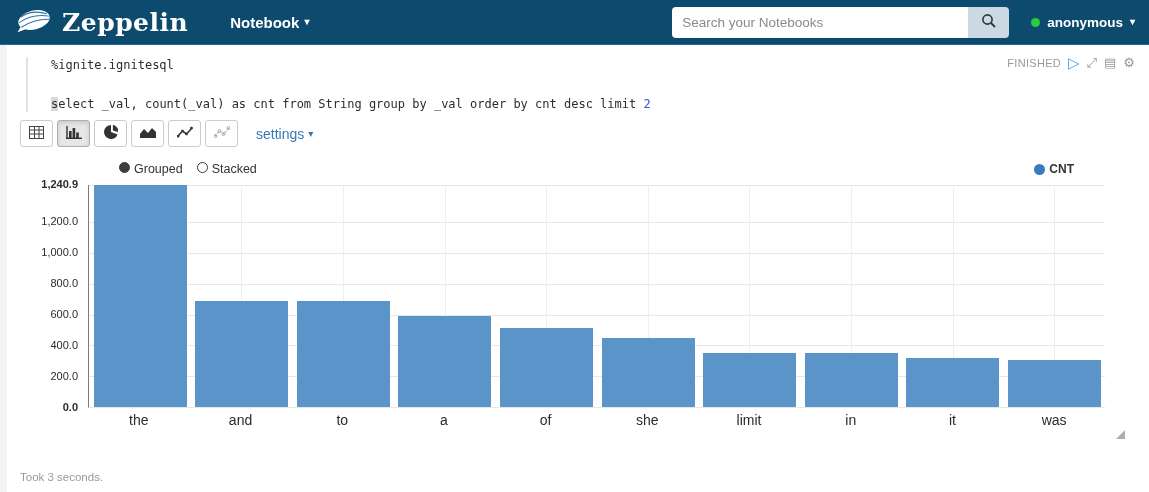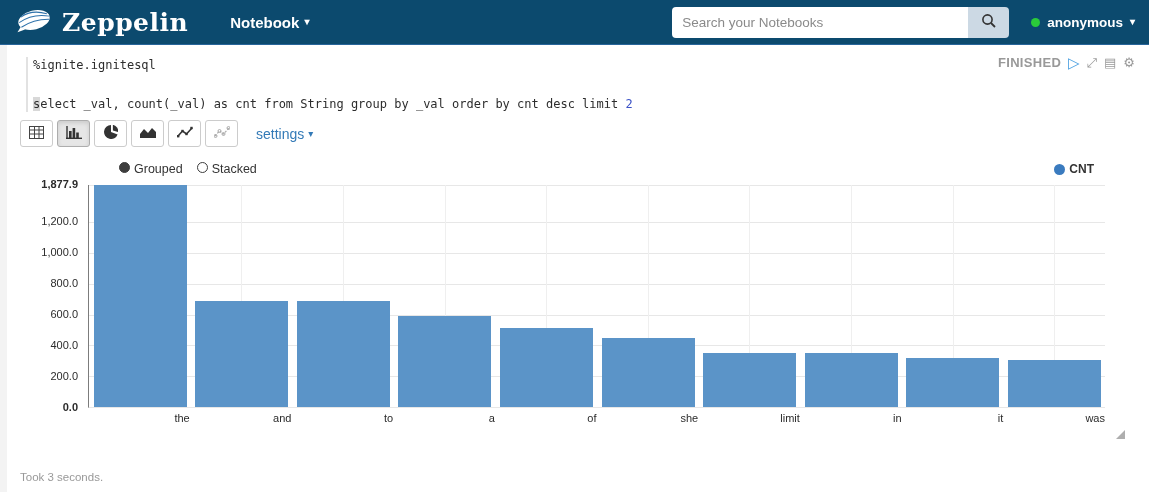--- a/index.html
+++ b/index.html
@@ -26,25 +26,25 @@
   .user { display:flex; align-items:center; gap:7px; margin-left:22px; font-size:13.5px;
           font-weight:bold; cursor:pointer; }
   .status-dot { width:9px; height:9px; border-radius:50%; background:#2bcb3a; }
 
   
   .page-gutter { position:absolute; left:0; top:45px; bottom:0; width:7px; background:#f3f3f3; }
   .paragraph { position:relative; padding-top:12px; }
 
   .status-row { position:absolute; top:10px; right:14px; display:flex; align-items:center;
                 gap:7px; }
-  .status-text { color:#999; font-size:13px; font-weight:bold; letter-spacing:0.3px; }
+  .status-text { color:#999; font-size:11px; font-weight:normal; letter-spacing:0.3px; }
   .p-icon { color:#999; font-size:13px; cursor:pointer; line-height:1; }
   .p-icon.play { color:#4a9fe0; font-size:15px; }
 
-  .editor { margin-left:26px; border-left:2px solid #e2e2e2; padding-left:5px;
+  .editor { margin-left:26px; border-left:2px solid #e2e2e2; padding-left:23px;
             font-family:"DejaVu Sans Mono", monospace; font-size:12px; color:#2d2d2d;
             cursor:text; }
   .code-line { height:16px; line-height:16px; white-space:pre; }
   .code-line + .code-line { margin-top:23px; }
   .cursor-char { background:#d8d8d8; }
   .sql-number { color:#3a51c6; }
 
   
   .display-toolbar { display:flex; align-items:center; margin:8px 0 0 20px; gap:4px; }
   .chart-btn { width:33px; height:27px; border:1px solid #ccc; background:#fff;
@@ -56,36 +56,36 @@
                    display:flex; align-items:center; gap:4px; }
 
   
   .chart { position:relative; height:287px; margin-top:11px; }
   .chart-controls { position:absolute; left:119px; top:4px; display:flex; align-items:center;
                     gap:14px; font-size:12.5px; color:#333; }
   .radio-opt { display:flex; gap:4px; cursor:pointer; }
   .radio { width:11px; height:11px; border:1.5px solid #3d3d3d; border-radius:50%;
            display:inline-block; }
   .radio.filled { background:#3d3d3d; }
-  .legend { position:absolute; right:55px; top:4px; display:flex; align-items:center;
+  .legend { position:absolute; right:75px; top:4px; display:flex; align-items:center;
             gap:4px; font-size:12px; font-weight:bold; color:#333; cursor:pointer; }
   .legend-dot { width:11px; height:11px; border-radius:50%; }
 
   .y-axis-labels { position:absolute; left:0; top:27px; width:84px; height:223px; }
   .ytick { position:absolute; right:6px; font-size:11px; color:#2b2b2b; white-space:nowrap; }
   .ytick.bold { font-weight:bold; }
 
   .plot-area { position:absolute; left:88px; top:27px; width:1017px; height:223px;
                border-left:1px solid #7c7c7c; border-bottom:1px solid #dcdcdc; }
   .hgrid { position:absolute; left:0; right:0; height:1px; background:#e7e7e7; }
   .vgrid { position:absolute; top:0; bottom:0; width:1px; background:#efefef; }
   .bar { position:absolute; bottom:0; }
 
   .x-axis-labels { position:absolute; left:88px; top:254px; width:1017px; height:16px; }
-  .xlabel { position:absolute; text-align:right; font-size:11px; color:#2b2b2b; }
+  .xlabel { position:absolute; text-align:center; font-size:14px; color:#2b2b2b; }
 
   .resize-handle { position:absolute; right:24px; bottom:6px; width:0; height:0;
                    border-left:9px solid transparent; border-bottom:9px solid #9a9a9a;
                    cursor:nwse-resize; opacity:0.8; }
   .took { margin:26px 0 0 20px; font-size:11.5px; color:#999; }
 </style>
 </head>
 <body>
 
 <div class="navbar">
@@ -220,21 +220,21 @@
         <span class="radio"></span>
         <span>Stacked</span>
       </span>
     </div>
     <div class="legend">
       <span class="legend-dot" style="background: rgb(58, 123, 191);"></span>
       <span>CNT</span>
     </div>
 
     <div class="y-axis-labels">
-        <div class="ytick bold" style="top: calc(0% - 7px);">1,877.9</div>
+        <div class="ytick bold" style="top: calc(0% - 7px);">1,240.9</div>
         <div class="ytick" style="top: calc(16.7245% - 7px);">1,200.0</div>
         <div class="ytick" style="top: calc(30.6037% - 7px);">1,000.0</div>
         <div class="ytick" style="top: calc(44.483% - 7px);">800.0</div>
         <div class="ytick" style="top: calc(58.3622% - 7px);">600.0</div>
         <div class="ytick" style="top: calc(72.2415% - 7px);">400.0</div>
         <div class="ytick" style="top: calc(86.1207% - 7px);">200.0</div>
         <div class="ytick bold" style="top: calc(100% - 7px);">0.0</div>
       </div>
     <div class="plot-area">
         <div class="hgrid" style="top: 0%;"></div>

